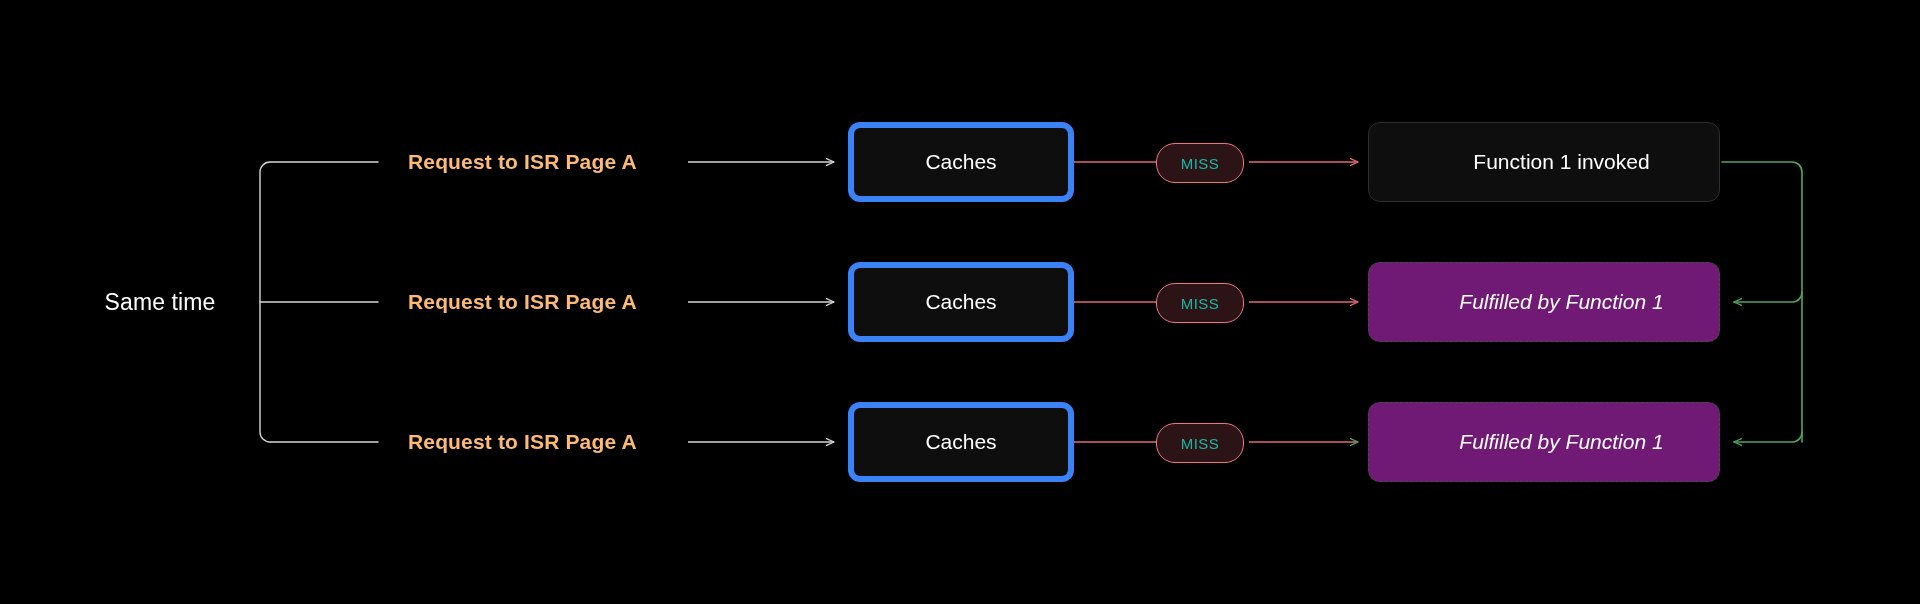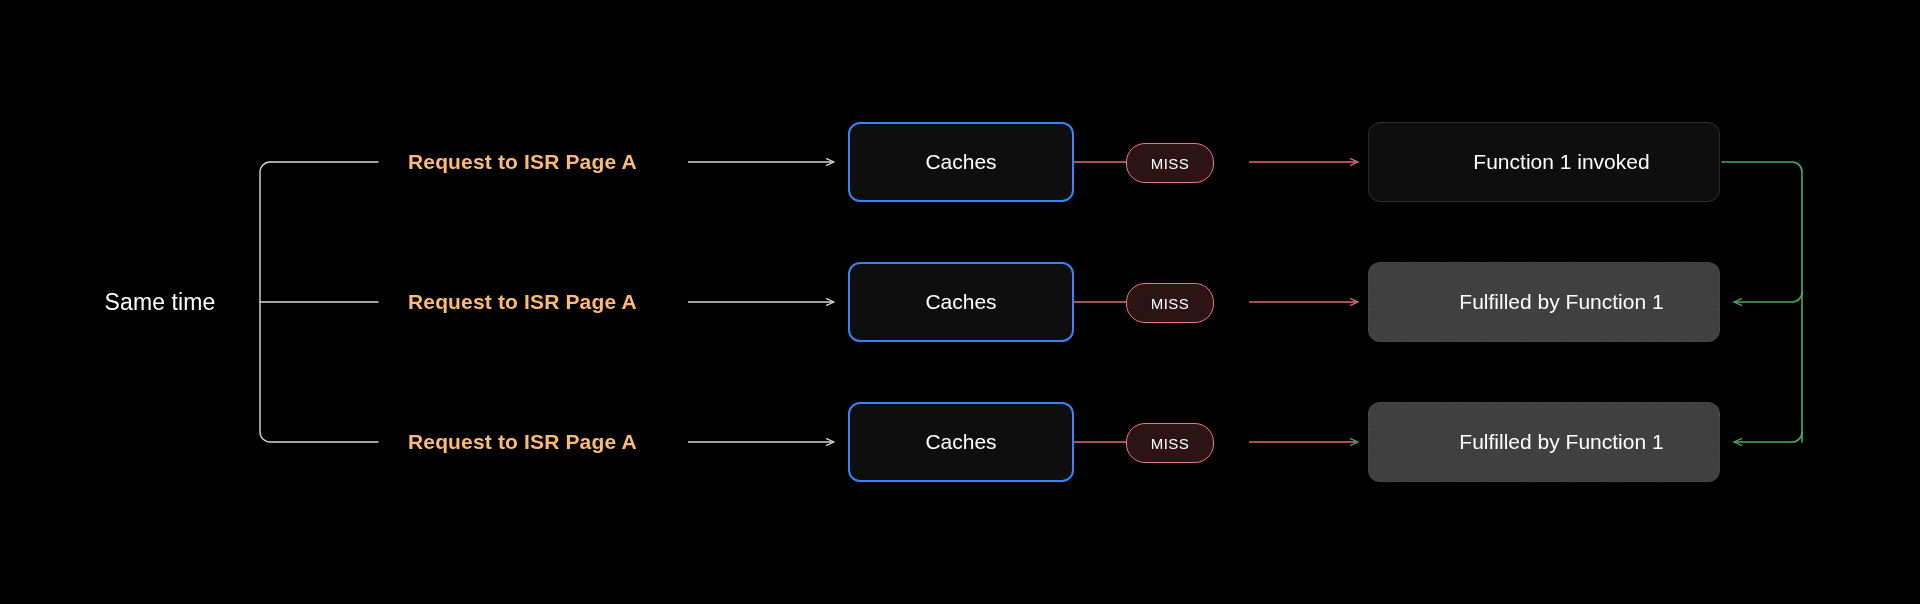--- a/index.html
+++ b/index.html
@@ -70,21 +70,21 @@
   }
   .request-label.r1 { top: 146px; }
   .request-label.r2 { top: 286px; }
   .request-label.r3 { top: 426px; }
   
   .cache-box {
     left: 848px;
     width: 226px;
     height: 80px;
     background: #0e0e0e;
-    border: 2px solid #3b82f6;
+    border: 6px solid #3b82f6;
     border-radius: 12px;
     font-size: 21px;
     font-weight: 400;
     color: #ffffff;
   }
   .cache-box.r1 { top: 122px; }
   .cache-box.r2 { top: 262px; }
   .cache-box.r3 { top: 402px; }
   
   .result-box {
@@ -96,41 +96,42 @@
     font-size: 21px;
     font-weight: 400;
     color: #ffffff;
     padding-left: 35px;
   }
   .result-box.solid {
     border: 1px solid #2e2e2e;
   }
   .result-box.dashed {
     border: 1px dashed #4a4a4a;
-    background: #404040;
+    background: #701a75;
+    font-style: italic;
   }
   .result-box.r1 { top: 122px; }
   .result-box.r2 { top: 262px; }
   .result-box.r3 { top: 402px; }
   
   .miss-pill {
     position: absolute;
-    left: 1126px;
+    left: 1156px;
     width: 86px;
     height: 38px;
     display: flex;
     align-items: center;
     justify-content: center;
     background: #2c1416;
     border: 1.6px solid #f0767c;
     border-radius: 19px;
     font-size: 15px;
     font-weight: 400;
     letter-spacing: 0.4px;
-    color: #ffffff;
+    color: #14b8a6;
     z-index: 3;
   }
   .miss-pill.r1 { top: 143px; }
   .miss-pill.r2 { top: 283px; }
   .miss-pill.r3 { top: 423px; }
 </style>
 </head>
 <body>
 
 <div id="diagram">

